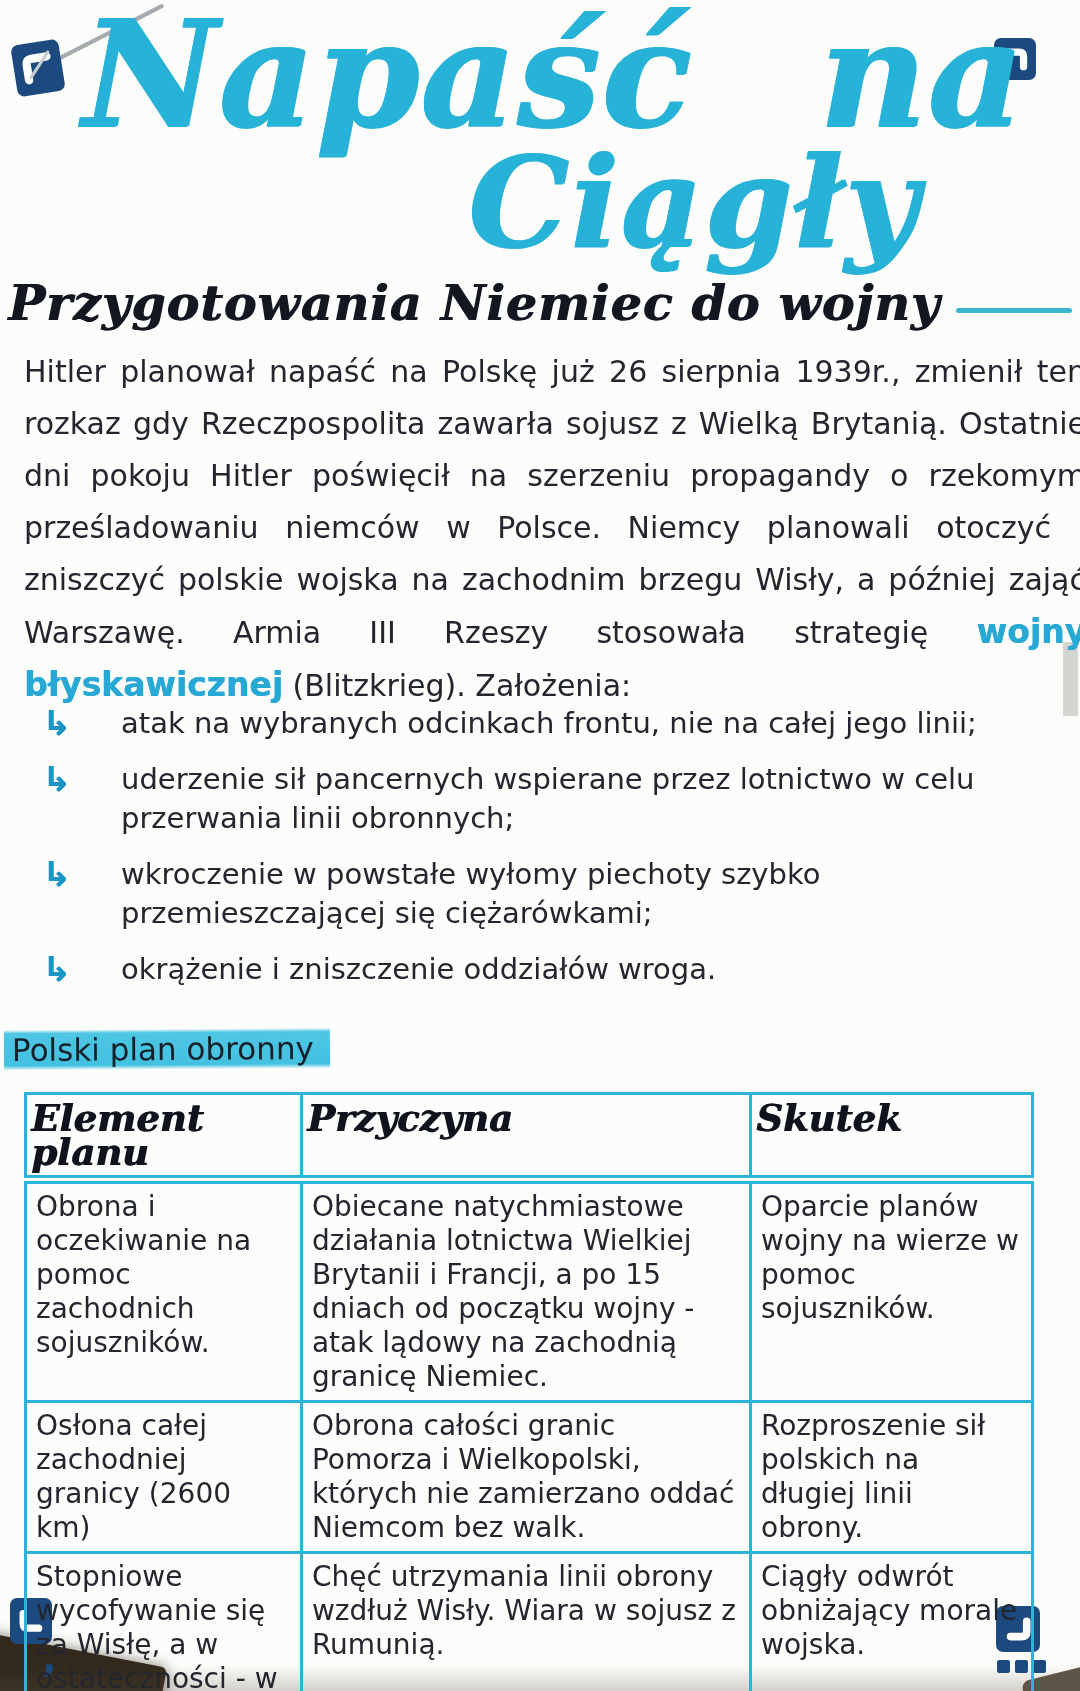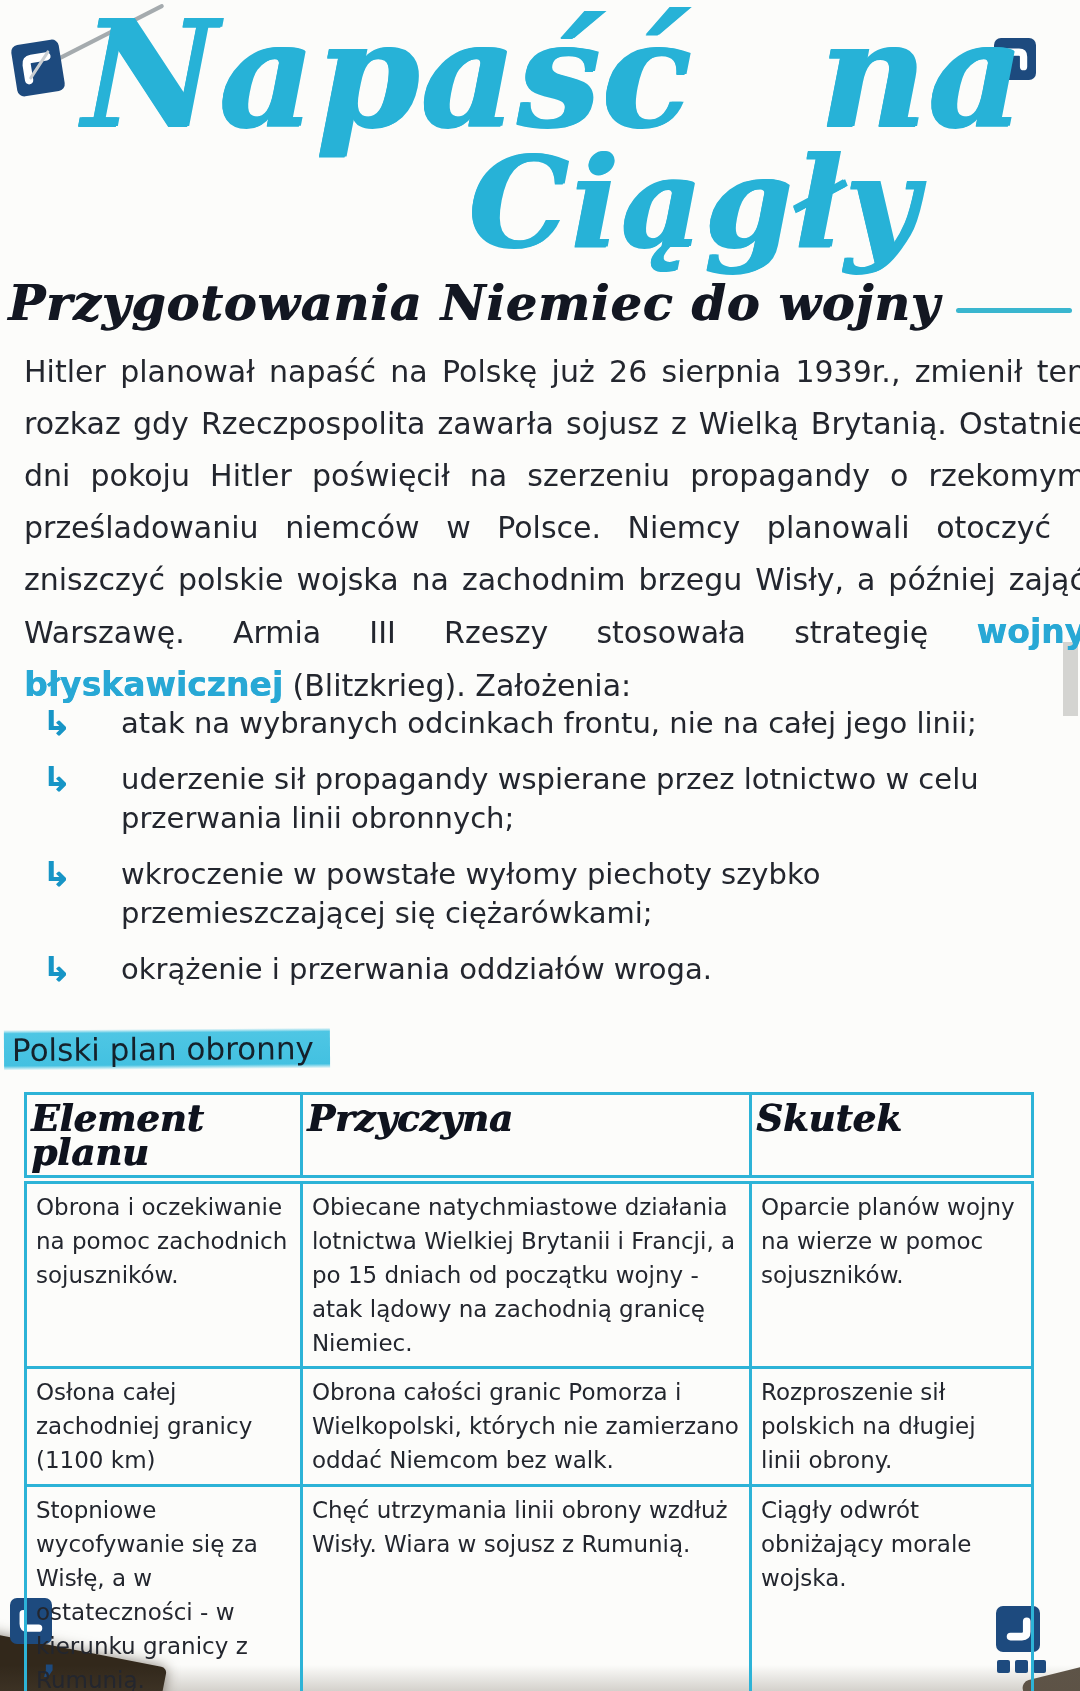--- a/index.html
+++ b/index.html
@@ -70,21 +70,21 @@
   .subheading { position:absolute; top:1028px; left:4px; display:inline-block;
     font-size:31px; font-weight:500; color:#14212b; padding:3px 16px 7px 8px;
     background:linear-gradient(to bottom, rgba(255,255,255,0) 2%, #4ec6e4 10%, #43c1e1 80%, rgba(255,255,255,0) 90%);
     transform:rotate(-.4deg); }
 
   
   .plan-table { position:absolute; top:1092px; left:24px; width:1010px; height:494px;
     border-collapse:collapse; table-layout:fixed; }
   .plan-table col.c1 { width:27.4%; } .plan-table col.c2 { width:44.6%; } .plan-table col.c3 { width:28%; }
   .plan-table th, .plan-table td { border:3px solid #2db3d7; vertical-align:top;
-    padding:6px 9px; font-size:23px; line-height:34px; }
+    padding:6px 9px; font-size:28px; line-height:34px; }
   .plan-table th { font-family:"DejaVu Serif", serif; font-style:italic; font-weight:bold;
     font-size:37px; color:#0f131e; text-align:left; height:58px; padding:6px 4px;
     border-bottom:9px double #2db3d7; text-shadow:1px 0 0 #0f131e; }
   .plan-table tr.r1 { height:180px; } .plan-table tr.r2 { height:118px; }
 </style>
 </head>
 <body>
 
 <div class="page">
 
@@ -136,29 +136,29 @@
     <span>(Blitzkrieg). Założenia:</span>
   </p>
 
   <div class="bullets">
     <div class="bullet">
       <span class="bullet-marker">↳</span>
       <span class="bullet-text">atak na wybranych odcinkach frontu, nie na całej jego linii;</span>
     </div>
     <div class="bullet">
       <span class="bullet-marker">↳</span>
-      <span class="bullet-text">uderzenie sił propagandy wspierane przez lotnictwo w celu przerwania linii obronnych;</span>
+      <span class="bullet-text">uderzenie sił pancernych wspierane przez lotnictwo w celu przerwania linii obronnych;</span>
     </div>
     <div class="bullet">
       <span class="bullet-marker">↳</span>
       <span class="bullet-text">wkroczenie w powstałe wyłomy piechoty szybko przemieszczającej się ciężarówkami;</span>
     </div>
     <div class="bullet">
       <span class="bullet-marker">↳</span>
-      <span class="bullet-text">okrążenie i przerwania oddziałów wroga.</span>
+      <span class="bullet-text">okrążenie i zniszczenie oddziałów wroga.</span>
     </div>
   </div>
 
   <div class="subheading">Polski plan obronny</div>
 
   <table class="plan-table">
     <colgroup>
         <col class="c1">
         <col class="c2">
         <col class="c3">
@@ -170,21 +170,21 @@
         <th>Skutek</th>
       </tr>
     </thead>
     <tbody>
       <tr class="r1">
         <td>Obrona i oczekiwanie na pomoc zachodnich sojuszników.</td>
         <td>Obiecane natychmiastowe działania lotnictwa Wielkiej Brytanii i Francji, a po 15 dniach od początku wojny - atak lądowy na zachodnią granicę Niemiec.</td>
         <td>Oparcie planów wojny na wierze w pomoc sojuszników.</td>
       </tr>
       <tr class="r2">
-        <td>Osłona całej zachodniej granicy (1100 km)</td>
+        <td>Osłona całej zachodniej granicy (2600 km)</td>
         <td>Obrona całości granic Pomorza i Wielkopolski, których nie zamierzano oddać Niemcom bez walk.</td>
         <td>Rozproszenie sił polskich na długiej linii obrony.</td>
       </tr>
       <tr class="r3">
         <td>Stopniowe wycofywanie się za Wisłę, a w ostateczności - w kierunku granicy z Rumunią.</td>
         <td>Chęć utrzymania linii obrony wzdłuż Wisły. Wiara w sojusz z Rumunią.</td>
         <td>Ciągły odwrót obniżający morale wojska.</td>
       </tr>
     </tbody>
   </table>

